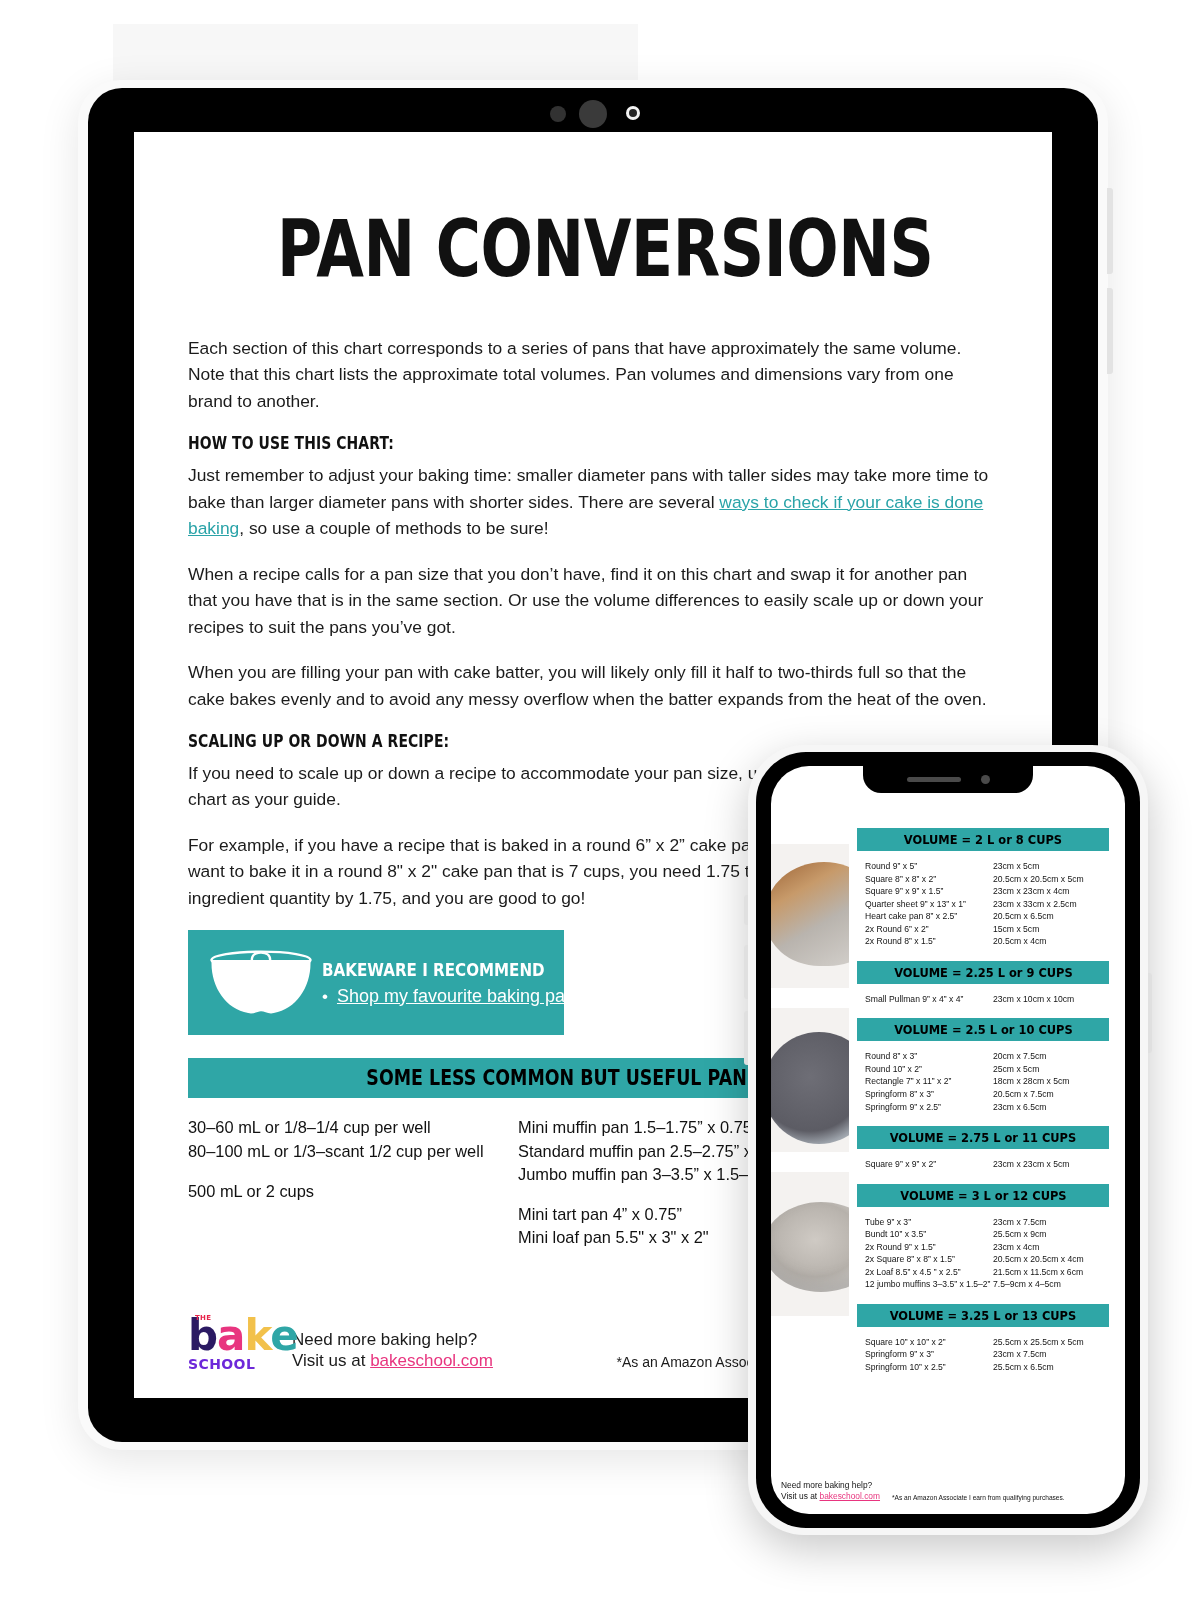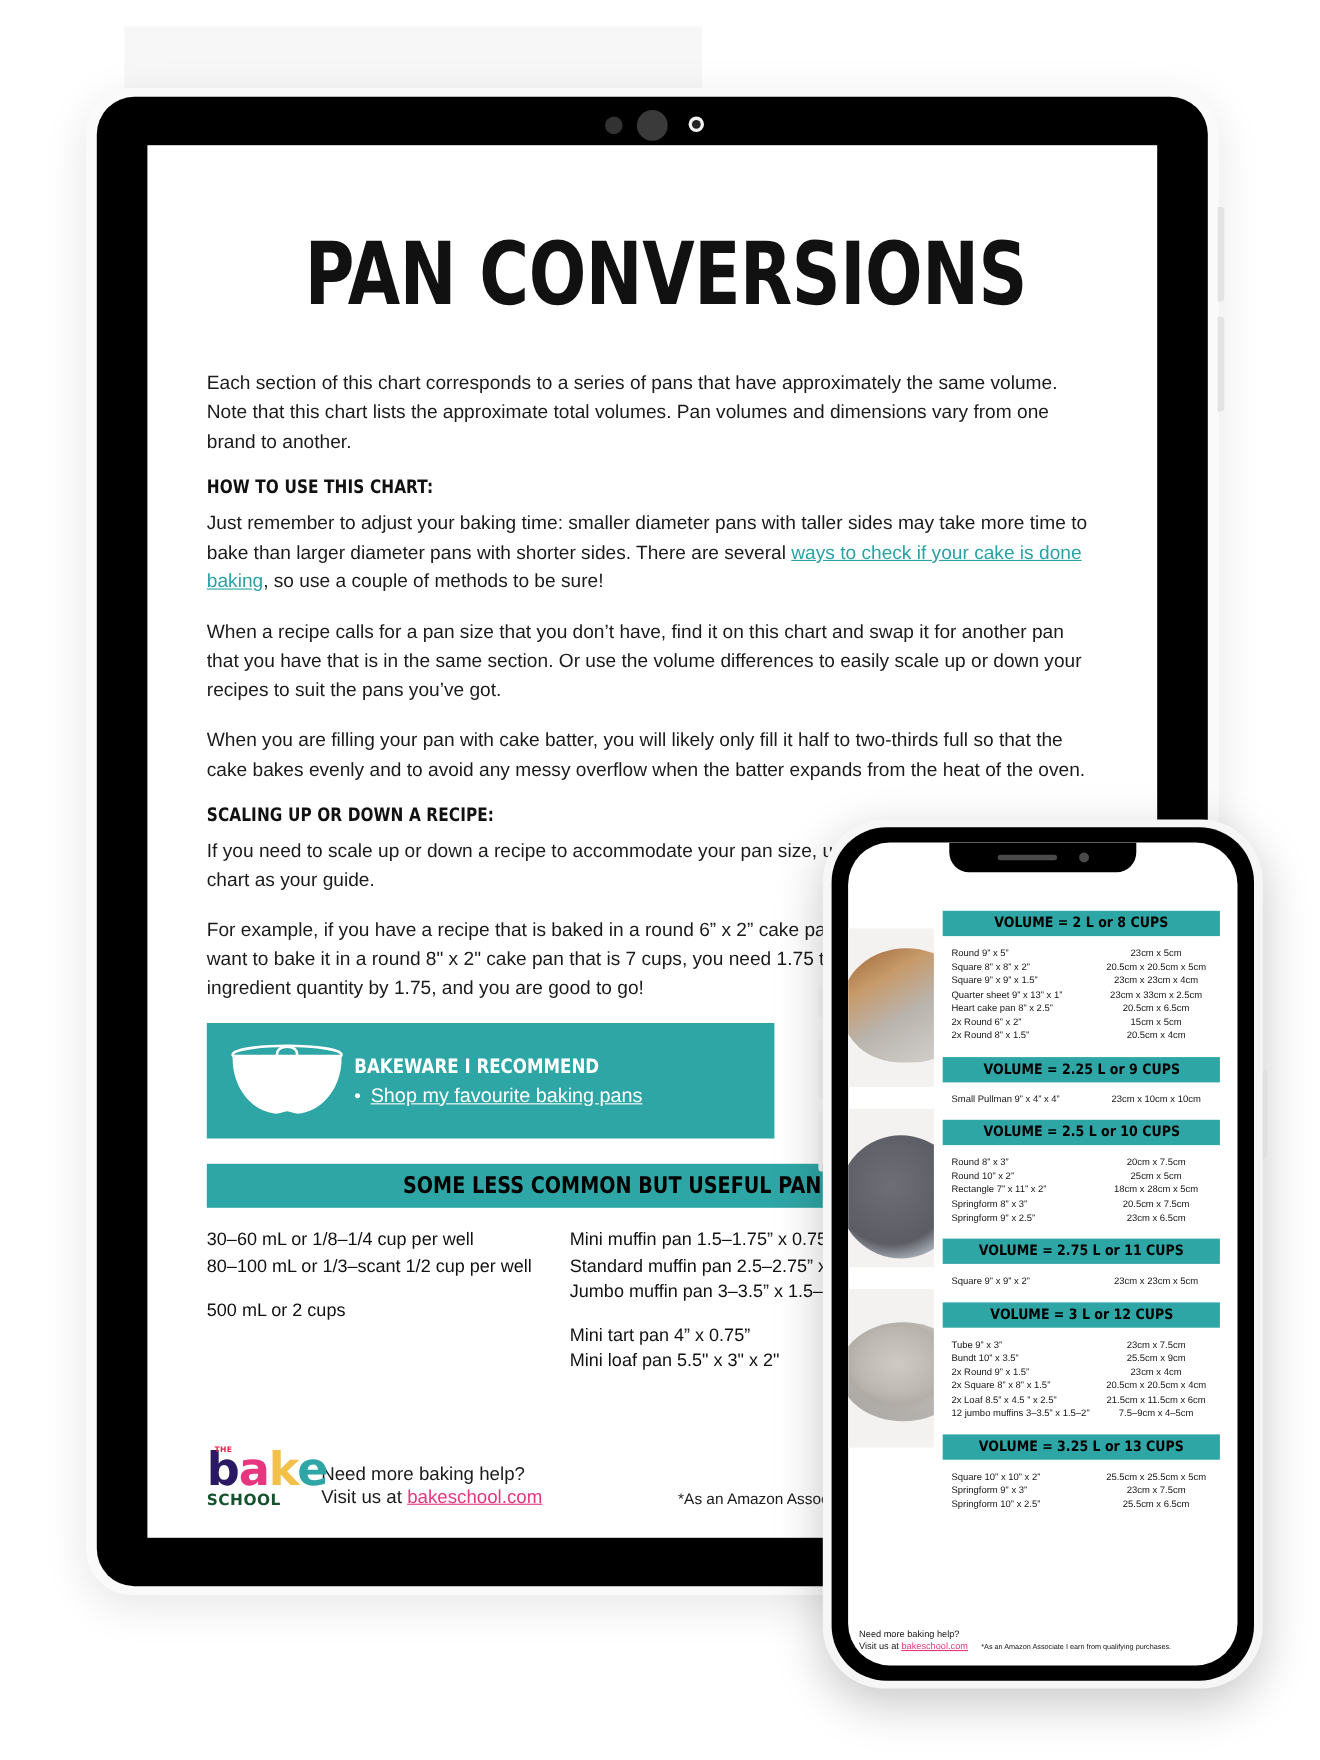--- a/index.html
+++ b/index.html
@@ -65,21 +65,21 @@
   .sec-head{
     font-family:"DejaVu Sans", sans-serif;
     font-weight:700;font-size:17px;letter-spacing:0.1px;
     transform:scaleX(0.82);transform-origin:left center;
     margin:0 0 9px 0;white-space:nowrap;
   }
   .link{color:#2aa3a8;text-decoration:underline;}
 
   
   .reco{
-    margin-top:16px;width:516px;height:105px;background:#2FA6A6;
+    margin-top:16px;width:376px;height:105px;background:#2FA6A6;
     display:flex;align-items:center;box-sizing:border-box;padding:0 0 0 18px;
   }
   .bundt-icon{width:110px;flex:0 0 110px;}
   .reco-text{color:#ffffff;padding-left:6px;}
   .reco-title{
     font-family:"DejaVu Sans", sans-serif;font-weight:700;font-size:18px;
     transform:scaleX(0.84);transform-origin:left center;white-space:nowrap;
     margin-bottom:6px;
   }
   .reco-li{font-size:18px;display:flex;align-items:center;gap:9px;}
@@ -109,21 +109,21 @@
   .logo{width:86px;flex:0 0 86px;position:relative;}
   .logo-the{
     position:absolute;left:7px;top:-2px;font-size:7px;font-weight:700;
     color:#e8234a;font-family:"DejaVu Sans", sans-serif;letter-spacing:0.3px;
   }
   .logo-word{font-family:"DejaVu Sans", sans-serif;font-weight:700;font-size:42px;line-height:0.95;letter-spacing:-1px;}
   .l-b{color:#2b1a63;}
   .l-a{color:#e8357f;}
   .l-k{color:#f2c14b;}
   .l-e{color:#2FA6A6;}
-  .logo-school{font-family:"DejaVu Sans", sans-serif;font-weight:700;font-size:14px;color:#14532d;letter-spacing:0.4px;}
+  .logo-school{font-family:"DejaVu Sans", sans-serif;font-weight:700;font-size:14px;color:#6d28d9;letter-spacing:0.4px;}
   .foot-mid{padding-left:18px;font-size:17px;line-height:1.28;color:#1b1b1b;}
   .foot-mid a{color:#e8357f;text-decoration:underline;}
   .foot-right{margin-left:auto;font-size:14px;color:#1b1b1b;padding-bottom:2px;white-space:nowrap;}
 
   
   .phone{
     position:absolute;left:748px;top:745px;width:400px;height:790px;
     background:#f6f6f6;border-radius:56px;
     box-shadow:0 14px 44px rgba(0,0,0,0.22);
   }
@@ -158,21 +158,21 @@
     background:#2FA6A6;height:23px;display:flex;align-items:center;justify-content:center;
     margin-bottom:9px;
   }
   .vol-head span{
     font-family:"DejaVu Sans", sans-serif;font-weight:700;font-size:13px;color:#000;
     transform:scaleX(0.88);transform-origin:center;white-space:nowrap;
   }
   .vol-rows{padding:0 0 0 8px;margin-bottom:13px;}
   .vrow{display:flex;font-size:8.6px;line-height:1.46;color:#141414;}
   .vrow .vname{width:128px;flex:0 0 128px;}
-  .vrow .vmetric{flex:1;white-space:nowrap;text-align:center;}
+  .vrow .vmetric{flex:1;white-space:nowrap;}
   .pfooter{position:absolute;left:0;bottom:12px;width:100%;padding-left:10px;box-sizing:border-box;display:flex;align-items:flex-end;}
   .pf-mid{font-size:8.4px;line-height:1.3;color:#141414;}
   .pf-mid a{color:#e8357f;text-decoration:underline;}
   .pf-right{margin-left:12px;font-size:6.6px;color:#141414;white-space:nowrap;padding-bottom:1px;}
 </style>
 </head>
 <body>
 
 <div class="stage">
 

